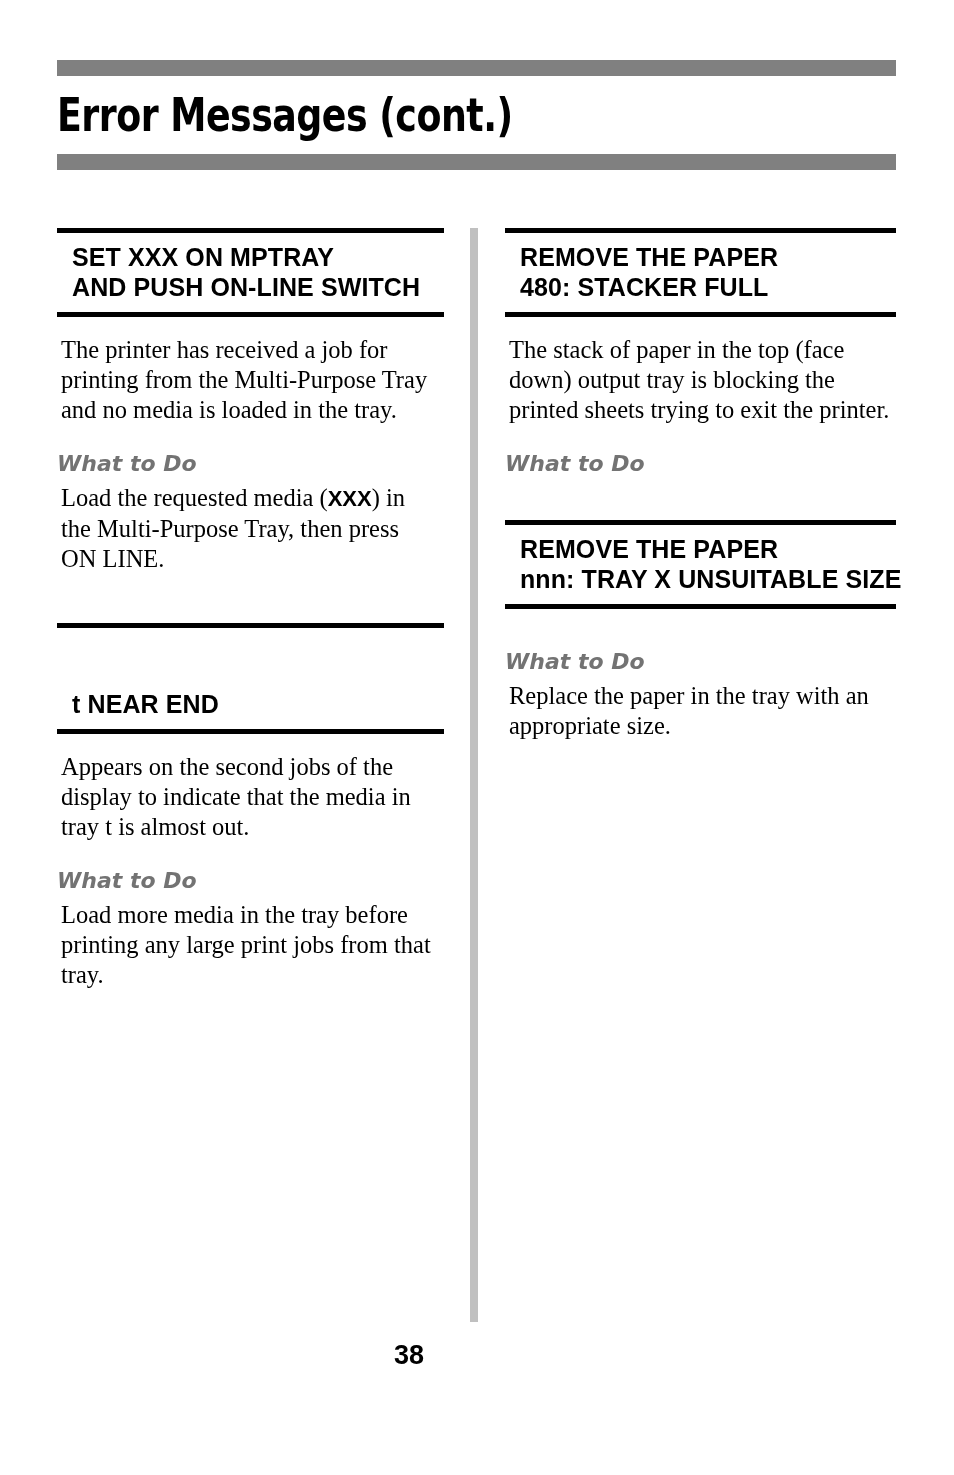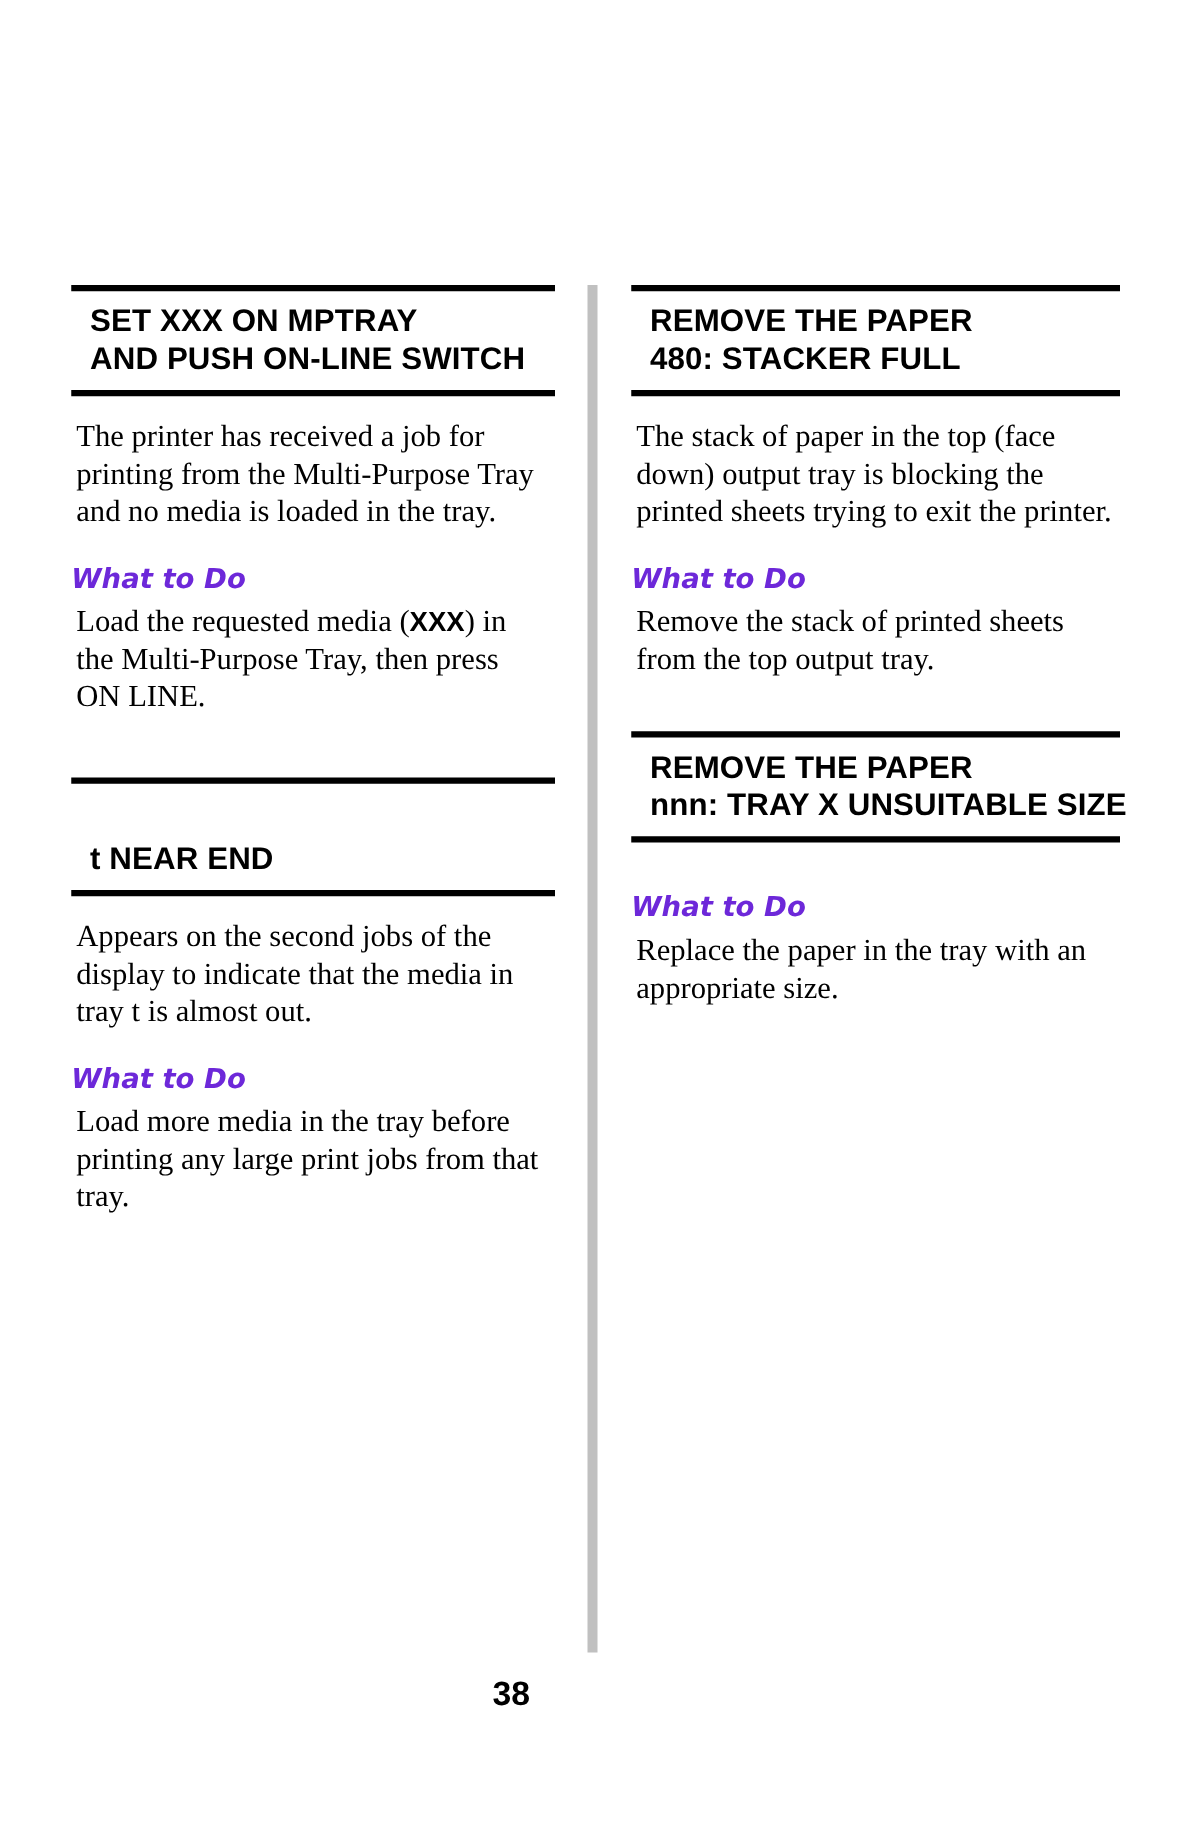--- a/index.html
+++ b/index.html
@@ -80,21 +80,21 @@
     font-weight: bold;
     font-size: 25px;
     line-height: 30px;
     color: #000000;
     padding: 9px 0 10px 15px;
     letter-spacing: 0.1px;
     min-height: 60px;
     box-sizing: border-box;
   }
   .msg-heading.single-line {
-    padding-top: 45px;
+    padding-top: 61px;
     min-height: 79px;
   }
   .msg-heading .hline { display: block; white-space: nowrap; }
 
   .msg-body {
     padding-top: 14px;
   }
   .msg-para {
     font-family: "Liberation Serif", "DejaVu Serif", serif;
     font-size: 24.5px;
@@ -107,21 +107,21 @@
     font-family: "Liberation Sans", "DejaVu Sans", sans-serif;
     font-weight: bold;
     font-size: 22px;
   }
   .what-label {
     font-family: "DejaVu Sans", "Liberation Sans", sans-serif;
     font-weight: bold;
     font-style: italic;
     font-size: 22px;
     line-height: 30px;
-    color: #6d28d9;
+    color: #737373;
     margin: 24px 0 3px 0;
   }
   .block-gap { height: 45px; }
   .block-gap.tight { height: 38px; }
 
   
   .page-number {
     position: absolute;
     left: 0;
     top: 1340px;
@@ -131,20 +131,25 @@
     font-weight: bold;
     font-size: 27px;
     color: #000000;
   }
 </style>
 </head>
 <body>
 
 <div class="page">
 
+  <div class="masthead">
+    <div class="rule-bar"></div>
+    <div class="doc-title">Error Messages (cont.)</div>
+    <div class="rule-bar bottom"></div>
+  </div>
 
   <div class="col-divider"></div>
 
   <div class="columns">
 
     <div class="col col-left">
 
       <div class="msg-block">
         <div class="hrule"></div>
         <div class="msg-heading">
@@ -181,21 +186,20 @@
       <div class="msg-block">
         <div class="hrule"></div>
         <div class="msg-heading">
           <span class="hline">REMOVE THE PAPER</span>
           <span class="hline">480: STACKER FULL</span>
         </div>
         <div class="hrule"></div>
         <div class="msg-body">
           <p class="msg-para">The stack of paper in the top (face down) output tray is blocking the printed sheets trying to exit the printer.</p>
           <p class="what-label">What to Do</p>
-          <p class="msg-para">Remove the stack of printed sheets from the top output tray.</p>
         </div>
       </div>
 
       <div class="block-gap tight"></div>
 
       <div class="msg-block">
         <div class="hrule"></div>
         <div class="msg-heading">
           <span class="hline">REMOVE THE PAPER</span>
           <span class="hline">nnn: TRAY X UNSUITABLE SIZE</span>

